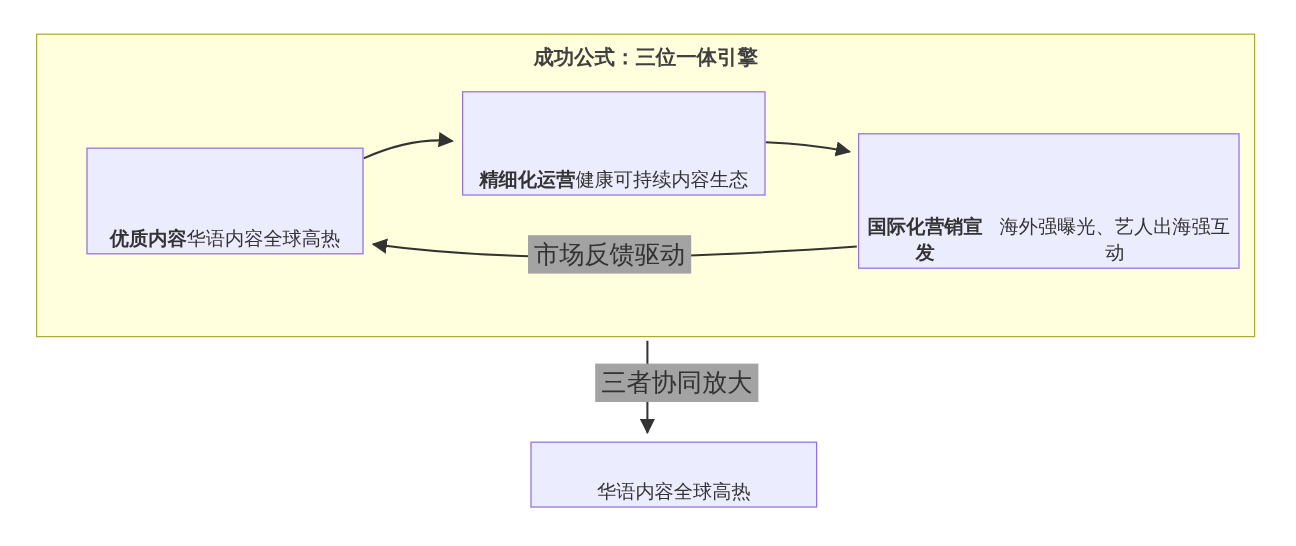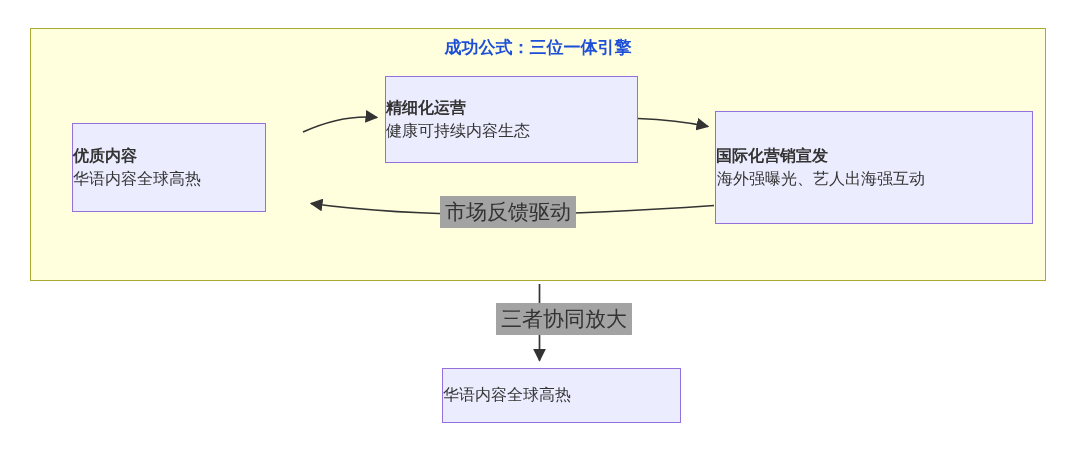--- a/index.html
+++ b/index.html
@@ -17,38 +17,38 @@
     background:#ffffde;
     border:1px solid #aaaa33;
     box-sizing:border-box;
   }
   .cluster-title{
     position:absolute;
     left:0;top:7px;width:100%;
     text-align:center;
     font-weight:bold;
     font-size:17px;
-    color:#1d4ed8;
+    color:#404040;
   }
   .node{
     position:absolute;
     background:#ECECFF;
     border:1px solid #9370DB;
     box-sizing:border-box;
     display:flex;
-    flex-direction:column;
-    align-items:flex-start;
+    flex-direction:row;
+    align-items:flex-end;
     justify-content:center;
     text-align:center;
     font-size:16px;
     line-height:1.38;
     color:#333333;
   }
   .node .t{font-weight:bold;}
-  #node-content{left:72px;top:123px;width:194px;height:89px;}
+  #node-content{left:72px;top:123px;width:231px;height:89px;}
   #node-operations{left:385px;top:76px;width:253px;height:87px;}
   #node-marketing{left:715px;top:111px;width:318px;height:113px;}
   #node-marketing .s{width:210px;}
   #node-result{left:442px;top:368px;width:239px;height:55px;}
   .edge-label{
     position:absolute;
     transform:translate(-50%,-50%);
     background:#a3a3a3;
     padding:2px 5px;
     font-size:21px;

